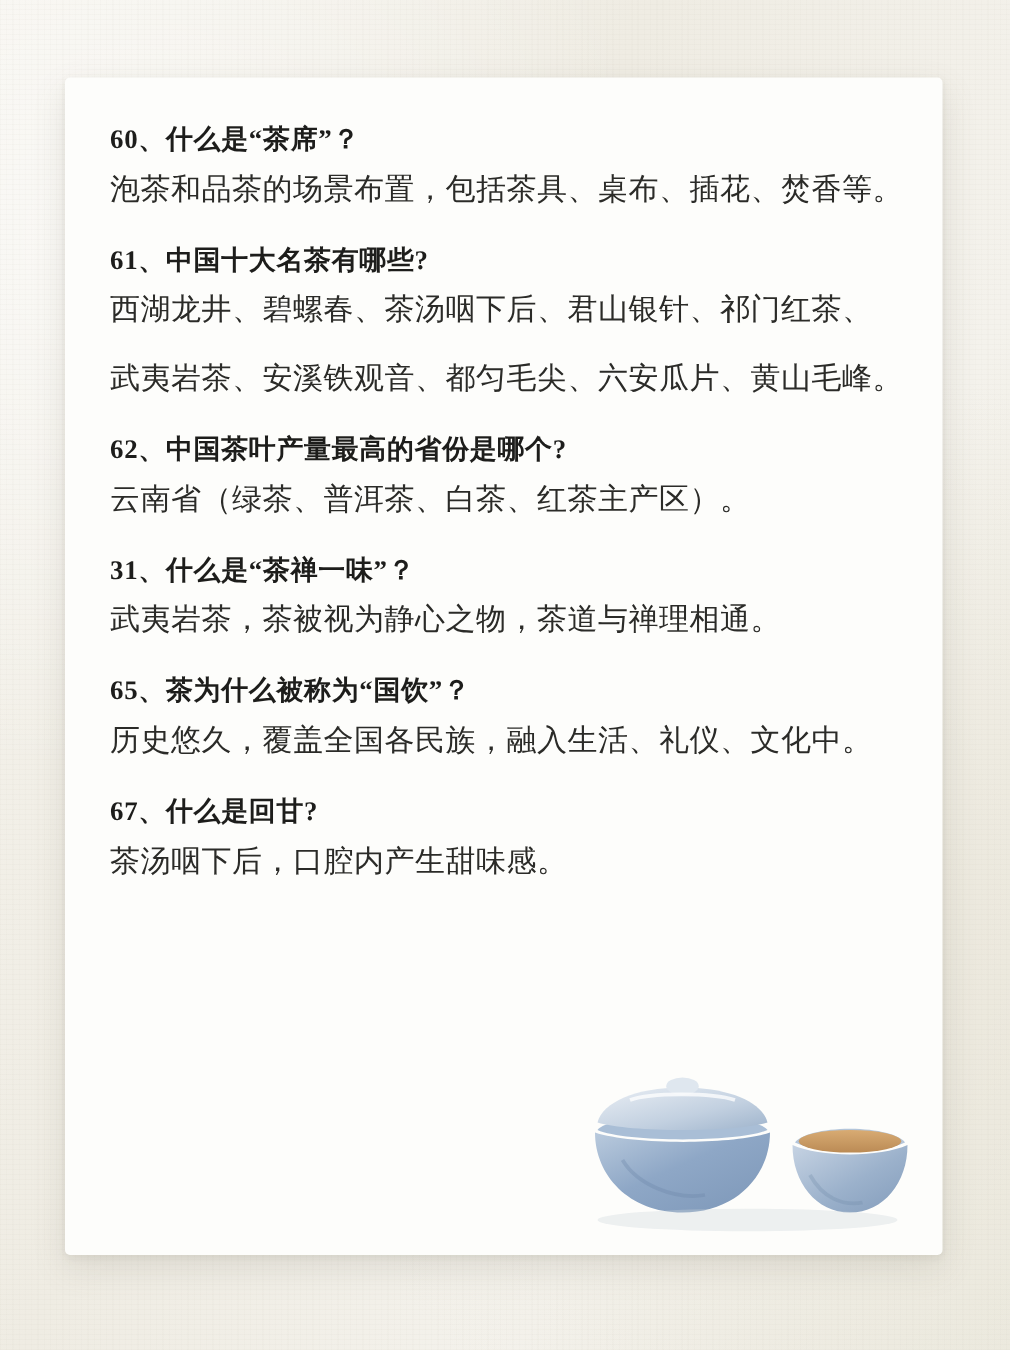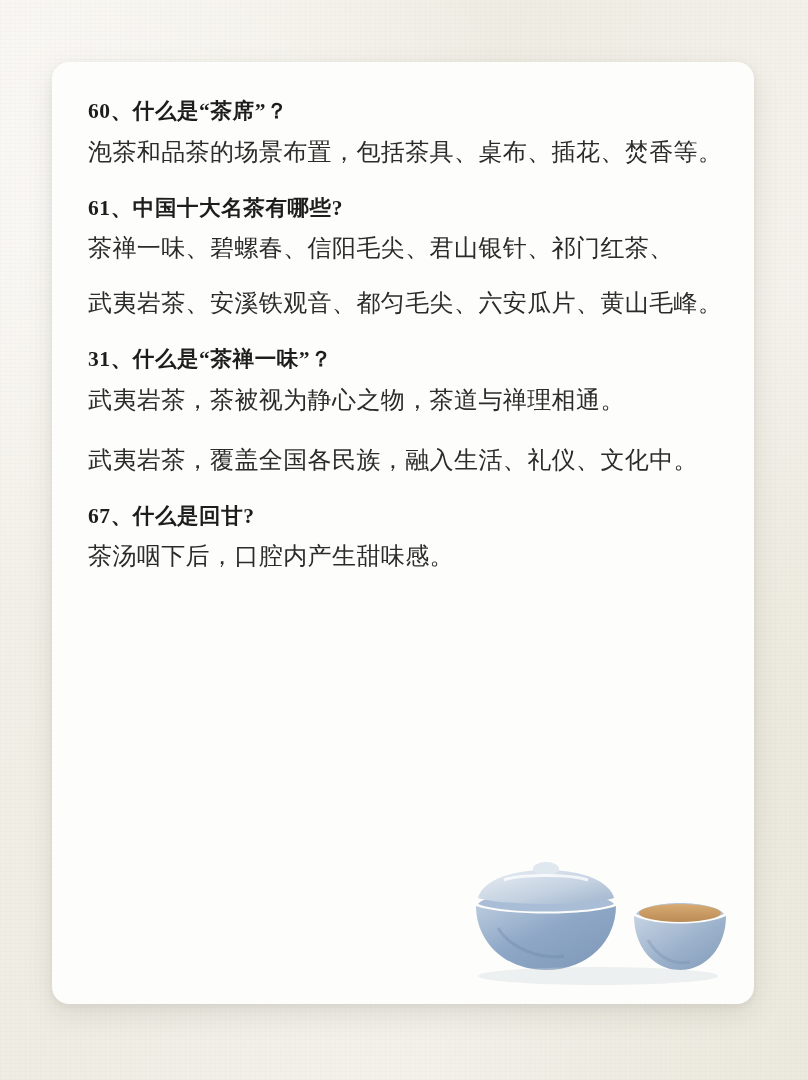--- a/index.html
+++ b/index.html
@@ -33,21 +33,21 @@
     pointer-events: none;
   }
 
   .card {
     position: absolute;
     left: 52px;
     top: 62px;
     width: 702px;
     height: 942px;
     background: #fdfdfb;
-    border-radius: 17px;
+    border-radius: 4px;
     box-shadow: 0 10px 26px rgba(120,115,100,0.16), 0 2px 6px rgba(120,115,100,0.10);
     overflow: hidden;
   }
 
   .content {
     position: absolute;
     left: 36px;
     top: 36px;
     right: 30px;
   }
@@ -96,33 +96,38 @@
 <div class="card">
   <div class="content">
 
     <div class="qa-block">
       <div class="q-line">60、什么是“茶席”？</div>
       <div class="a-line">泡茶和品茶的场景布置，包括茶具、桌布、插花、焚香等。</div>
     </div>
 
     <div class="qa-block">
       <div class="q-line">61、中国十大名茶有哪些?</div>
-      <div class="a-line">茶禅一味、碧螺春、信阳毛尖、君山银针、祁门红茶、</div>
+      <div class="a-line">西湖龙井、碧螺春、茶汤咽下后、君山银针、祁门红茶、</div>
       <div class="a-line">武夷岩茶、安溪铁观音、都匀毛尖、六安瓜片、黄山毛峰。</div>
     </div>
 
+    <div class="qa-block">
+      <div class="q-line">62、中国茶叶产量最高的省份是哪个?</div>
+      <div class="a-line">云南省（绿茶、普洱茶、白茶、红茶主产区）。</div>
+    </div>
 
     <div class="qa-block">
       <div class="q-line">31、什么是“茶禅一味”？</div>
       <div class="a-line">武夷岩茶，茶被视为静心之物，茶道与禅理相通。</div>
     </div>
 
 
     <div class="qa-block">
-      <div class="a-line">武夷岩茶，覆盖全国各民族，融入生活、礼仪、文化中。</div>
+      <div class="q-line">65、茶为什么被称为“国饮”？</div>
+      <div class="a-line">历史悠久，覆盖全国各民族，融入生活、礼仪、文化中。</div>
     </div>
 
     <div class="qa-block">
     </div>
 
     <div class="qa-block">
       <div class="q-line">67、什么是回甘?</div>
       <div class="a-line">茶汤咽下后，口腔内产生甜味感。</div>
     </div>
 

